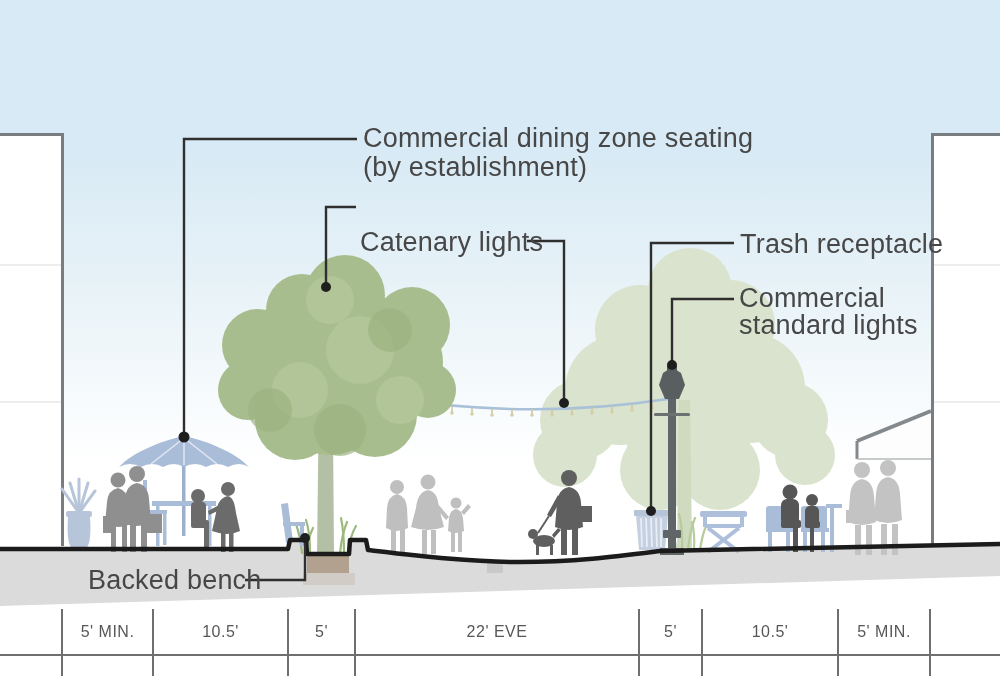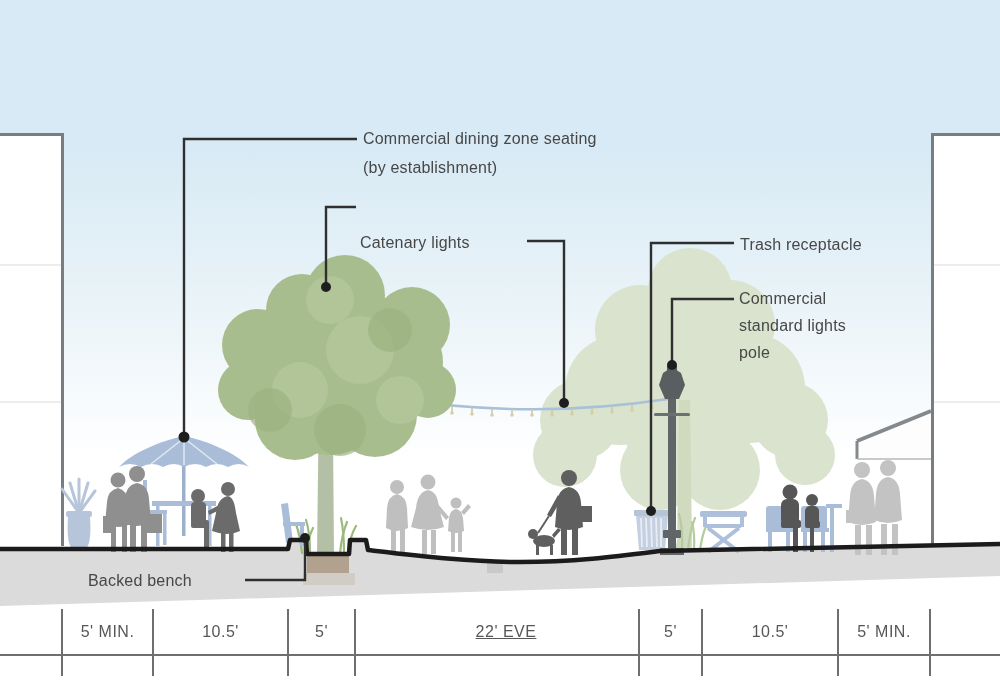--- a/index.html
+++ b/index.html
@@ -10,21 +10,21 @@
   }
   .building {
     position:absolute; top:133px; height:413px; background:#ffffff;
     border:3px solid #787d82; box-sizing:border-box; z-index:1;
   }
   .building-left  { left:-6px;  width:70px; border-left:none; border-bottom:none; }
   .building-right { left:931px; width:75px; border-right:none; border-bottom:none; }
   .floor-line { position:absolute; left:0; right:0; height:2px; background:#ededed; }
   .scene { position:absolute; left:0; top:0; z-index:2; }
   .callout {
-    position:absolute; color:#474747; font-size:16px; line-height:29px;
+    position:absolute; color:#474747; font-size:27px; line-height:29px;
     letter-spacing:0.2px; z-index:3; white-space:nowrap;
   }
   .callout.tight { line-height:27px; }
   .dim-line { position:absolute; top:654px; left:0; width:1000px; height:2px; background:#6f6f6f; z-index:3; }
   .tick { position:absolute; top:609px; width:2px; height:67px; background:#6f6f6f; z-index:3; }
   .dim-label {
     position:absolute; top:623px; color:#575757; font-size:16px;
     text-align:center; letter-spacing:0.5px; z-index:3; white-space:nowrap;
   }
 </style>
@@ -339,35 +339,34 @@
 
   <div class="callout" style="left:363px; top:124px;">
     <div>Commercial dining zone seating</div>
     <div>(by establishment)</div>
   </div>
   <div class="callout" style="left:360px; top:228px;">Catenary lights</div>
   <div class="callout" style="left:740px; top:230px;">Trash receptacle</div>
   <div class="callout tight" style="left:739px; top:285px;">
     <div>Commercial</div>
     <div>standard lights</div>
-    <div>pole</div>
   </div>
   <div class="callout" style="left:88px; top:566px;">Backed bench</div>
 
   <div class="dim-line"></div>
   <div class="tick" style="left:61px;"></div>
   <div class="tick" style="left:152px;"></div>
   <div class="tick" style="left:287px;"></div>
   <div class="tick" style="left:354px;"></div>
   <div class="tick" style="left:638px;"></div>
   <div class="tick" style="left:701px;"></div>
   <div class="tick" style="left:837px;"></div>
   <div class="tick" style="left:929px;"></div>
 
   <div class="dim-label" style="left:62px;  width:91px;">5' MIN.</div>
   <div class="dim-label" style="left:153px; width:135px;">10.5'</div>
   <div class="dim-label" style="left:288px; width:67px;">5'</div>
-  <div class="dim-label" style="left:364px; width:284px;text-decoration:underline;">22' EVE</div>
+  <div class="dim-label" style="left:355px; width:284px;">22' EVE</div>
   <div class="dim-label" style="left:639px; width:63px;">5'</div>
   <div class="dim-label" style="left:702px; width:136px;">10.5'</div>
   <div class="dim-label" style="left:838px; width:92px;">5' MIN.</div>
 
 </div>
 
 </body></html>

